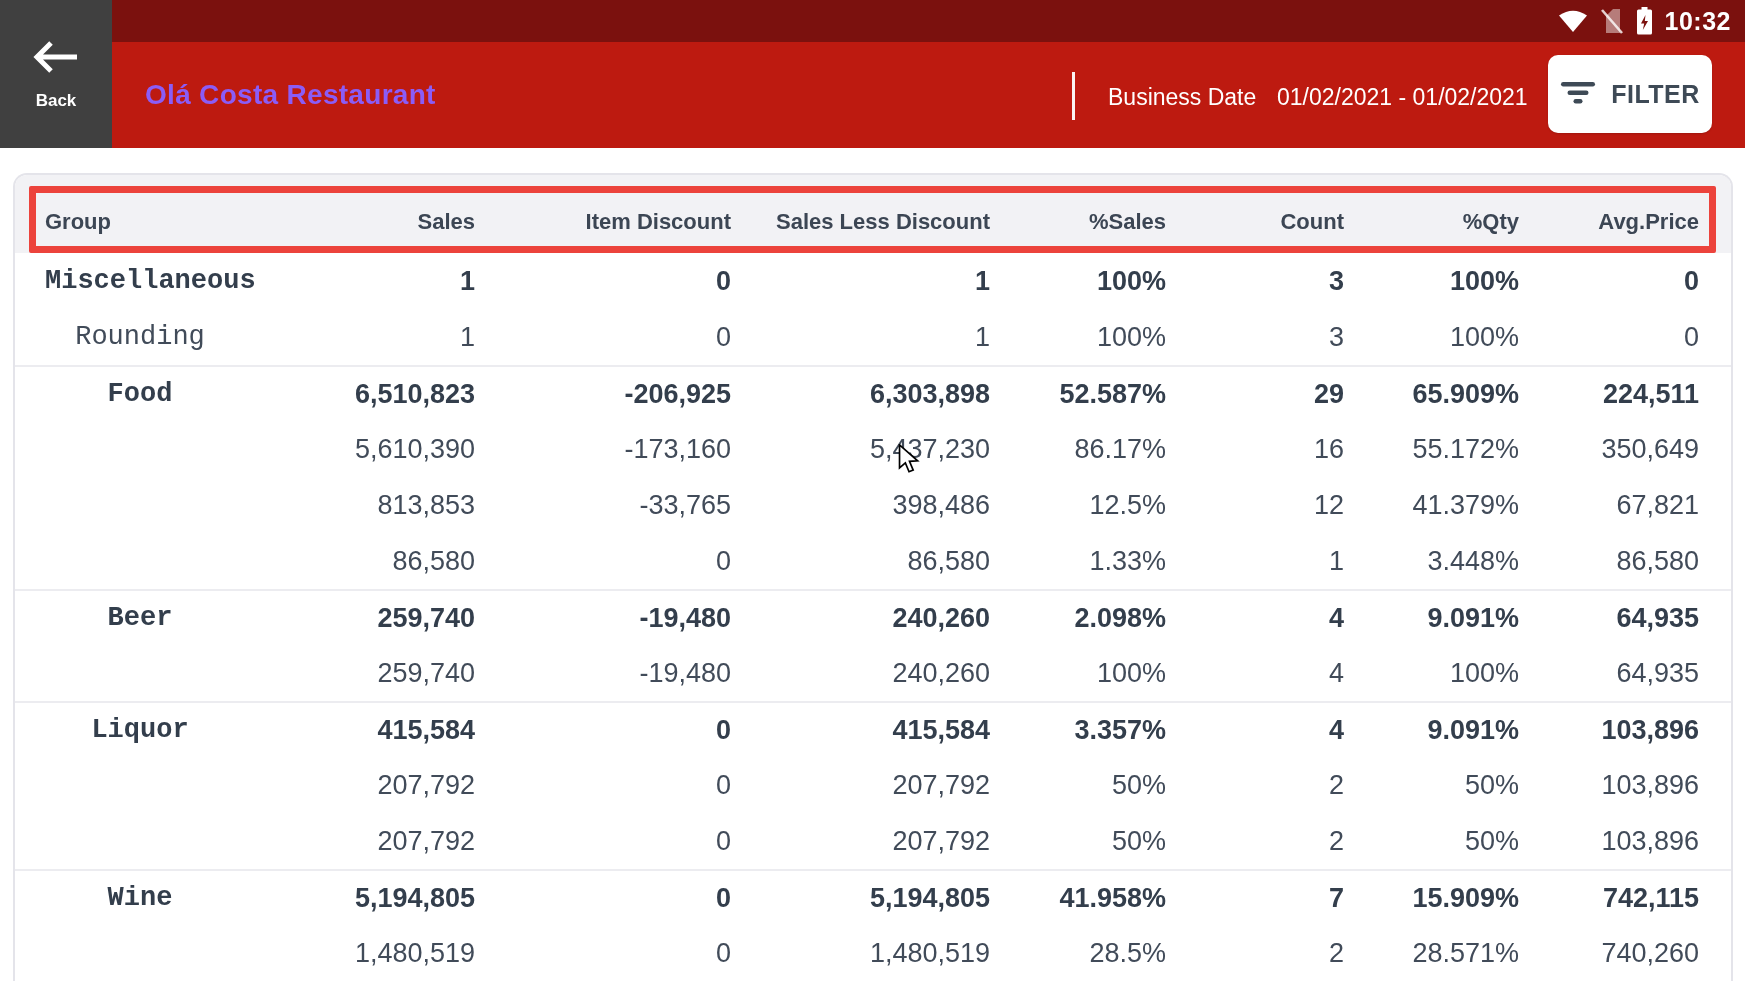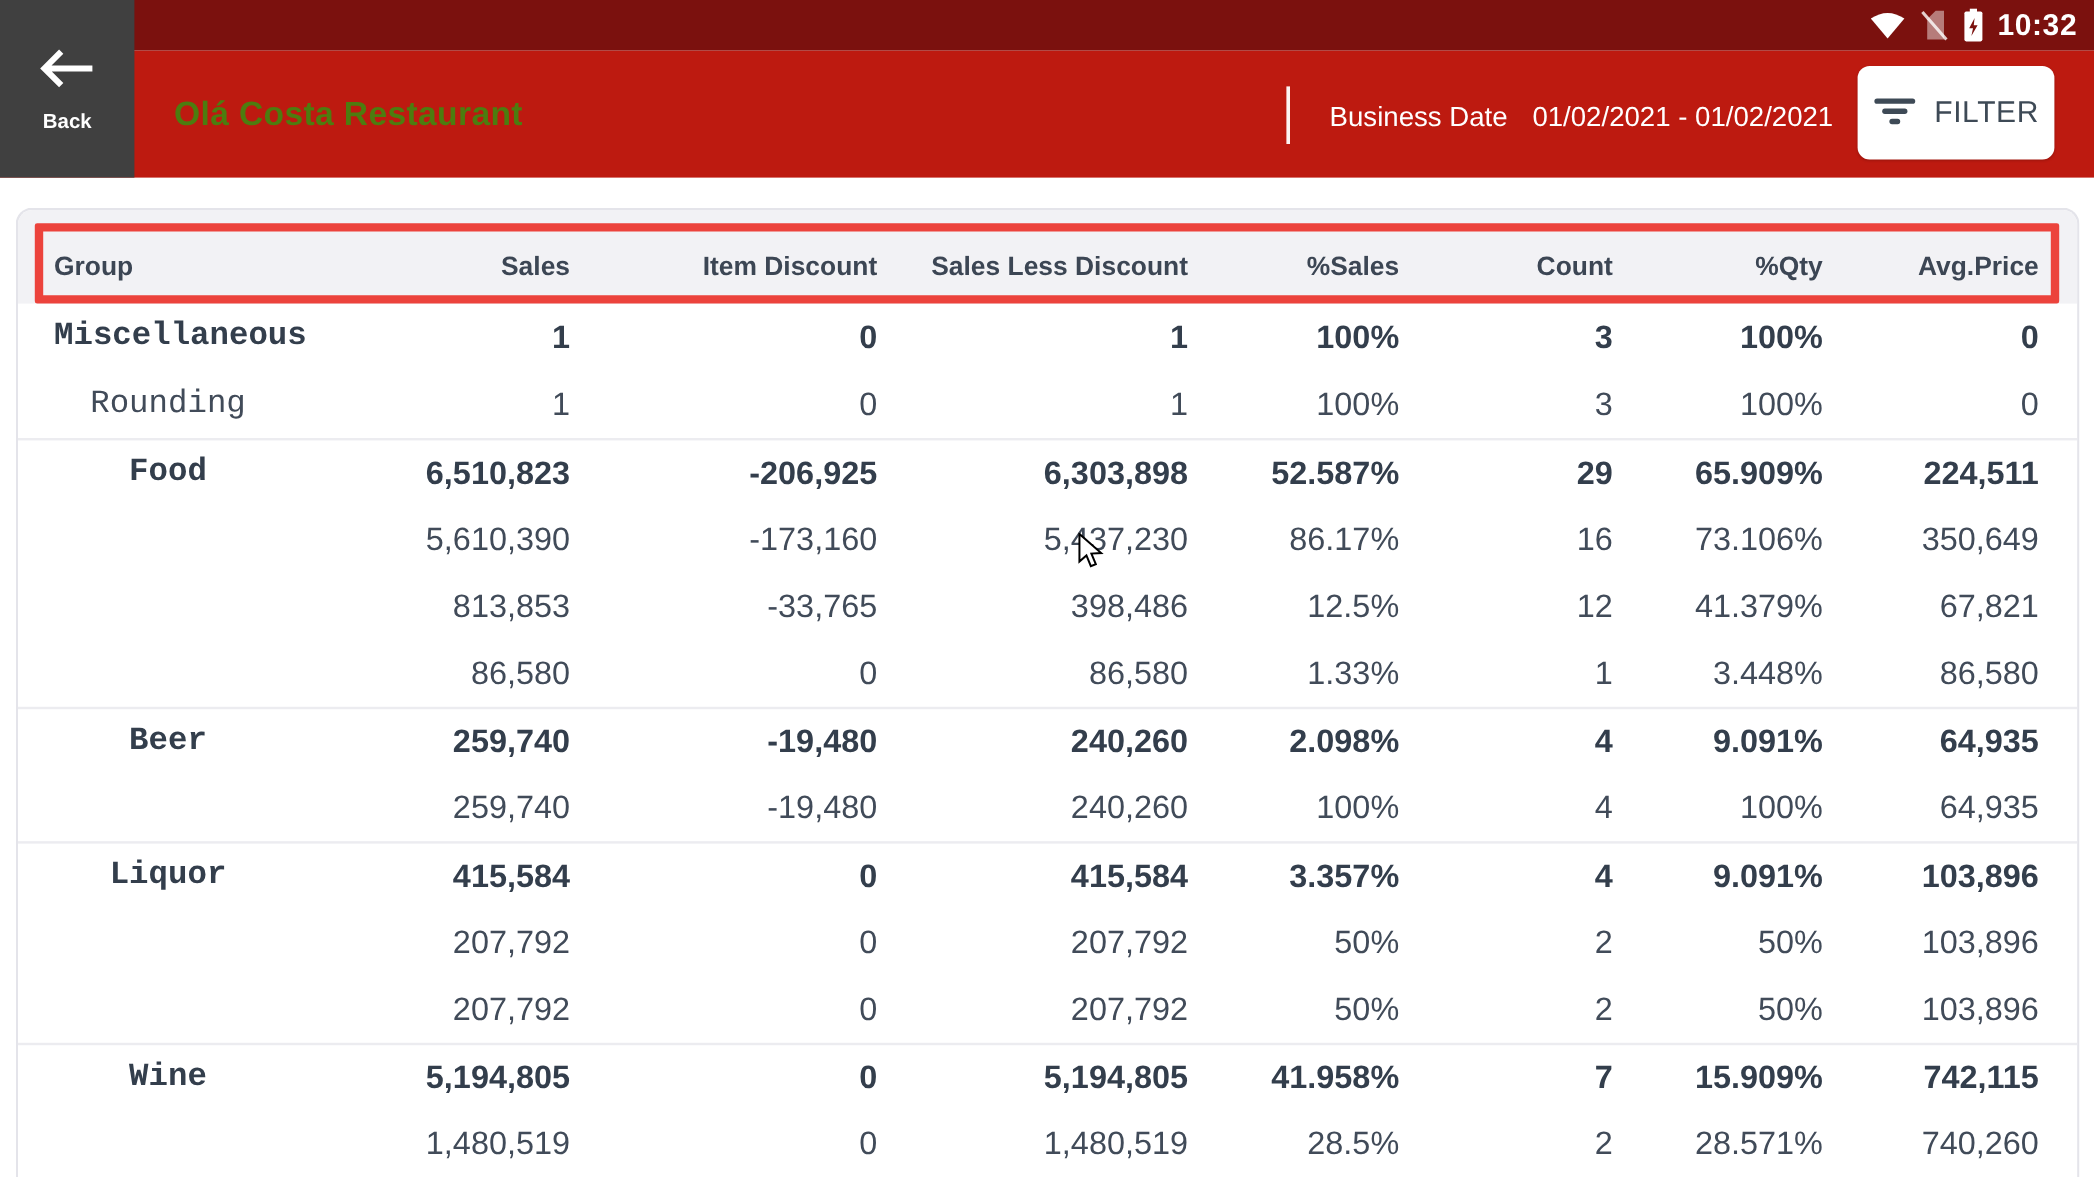--- a/index.html
+++ b/index.html
@@ -10,29 +10,29 @@
   .status-bar{position:absolute;left:0;top:0;width:1745px;height:42px;background:#7B110E;z-index:4;
               display:flex;align-items:center;justify-content:flex-end;gap:12px;padding-right:14px;box-sizing:border-box;}
   .status-time{color:#fff;font-size:25px;font-weight:700;letter-spacing:.5px;text-align:right;}
   .status-bar svg{display:block;}
 
   
   .app-bar{position:absolute;left:0;top:42px;width:1745px;height:106px;background:#BD1A10;z-index:2;}
   .back-rail{position:absolute;left:0;top:0;width:112px;height:148px;background:#404040;z-index:5;
              display:flex;flex-direction:column;align-items:center;justify-content:center;gap:10px;cursor:pointer;}
   .back-label{color:#fff;font-size:17px;font-weight:600;}
-  .app-title{position:absolute;left:145px;top:42px;height:130px;line-height:106px;color:#4d7c0f;
+  .app-title{position:absolute;left:145px;top:42px;height:130px;line-height:106px;color:#8b5cf6;
              font-size:28px;font-weight:700;letter-spacing:.3px;z-index:3;}
   .bar-divider{position:absolute;left:1072px;top:72px;width:3px;height:48px;background:rgba(255,255,255,.95);z-index:3;}
   .biz-label{position:absolute;left:1108px;top:84px;color:#fff;font-size:23px;font-weight:500;z-index:3;}
   .biz-value{position:absolute;left:1277px;top:84px;color:#fff;font-size:23px;font-weight:400;z-index:3;cursor:pointer;}
   .filter-btn{position:absolute;left:1548px;top:55px;width:164px;height:78px;background:#fff;border:none;
               border-radius:10px;display:flex;align-items:center;justify-content:center;gap:15px;cursor:pointer;z-index:3;
               box-shadow:0 1px 2px rgba(0,0,0,.15);}
-  .filter-label{color:#3E4A56;font-size:25px;font-weight:400;letter-spacing:.5px;}
+  .filter-label{color:#3E4A56;font-size:25px;font-weight:700;letter-spacing:.5px;}
 
   
   .table-card{position:absolute;left:13px;top:173px;width:1720px;height:812px;background:#fff;
               border:2px solid #E4E4EA;border-bottom:none;border-radius:14px 14px 0 0;box-sizing:border-box;overflow:hidden;z-index:1;}
   .grid-row{display:grid;grid-template-columns:190px 240px 256px 259px 176px 178px 175px 180px;
             padding:0 36px 0 30px;align-items:center;box-sizing:border-box;}
   .thead{height:78px;background:#F2F2F5;font-size:22px;font-weight:600;color:#3C4654;}
   .th{text-align:right;cursor:pointer;margin-top:16px;}
   .th.c1{text-align:left;}
   .trow{height:56px;font-size:27px;font-weight:400;color:#414B59;cursor:pointer;}
@@ -145,21 +145,21 @@
           <div class="cell">65.909%</div>
           <div class="cell">224,511</div>
         </div>
         <div class="grid-row trow">
           <div class="cell c1"></div>
           <div class="cell">5,610,390</div>
           <div class="cell">-173,160</div>
           <div class="cell">5,437,230</div>
           <div class="cell">86.17%</div>
           <div class="cell">16</div>
-          <div class="cell">73.106%</div>
+          <div class="cell">55.172%</div>
           <div class="cell">350,649</div>
         </div>
         <div class="grid-row trow">
           <div class="cell c1"></div>
           <div class="cell">813,853</div>
           <div class="cell">-33,765</div>
           <div class="cell">398,486</div>
           <div class="cell">12.5%</div>
           <div class="cell">12</div>
           <div class="cell">41.379%</div>

